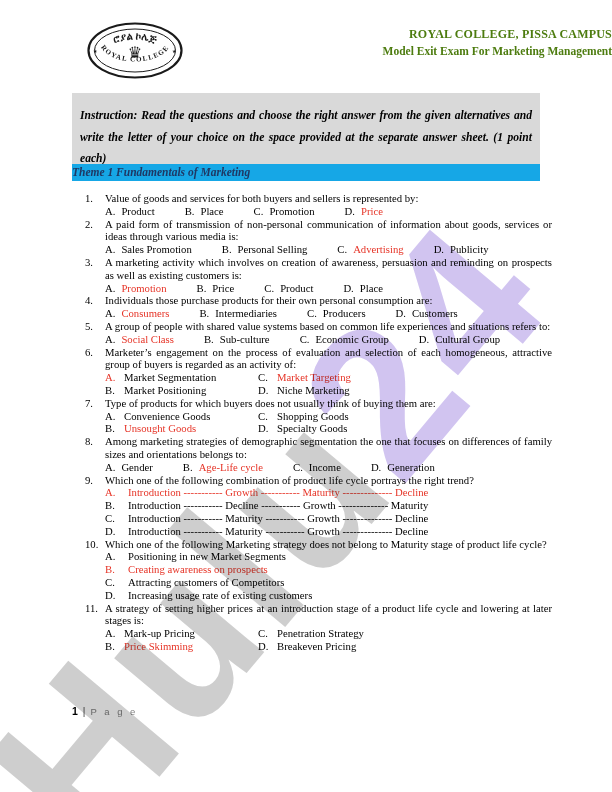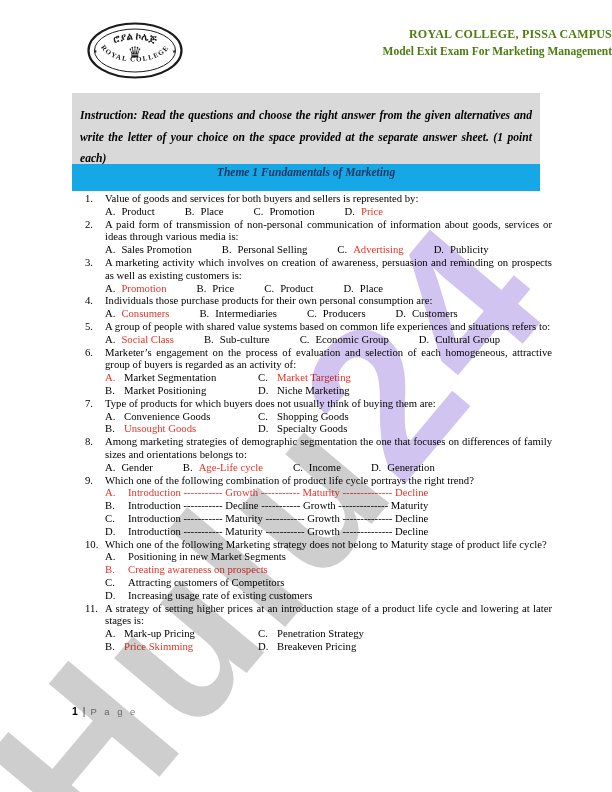--- a/index.html
+++ b/index.html
@@ -27,22 +27,22 @@
   .title2{font-size:11.5px;margin-top:3px;margin-left:12px;}
   
   .instruction{
     position:absolute;left:72px;top:93px;width:452px;z-index:2;
     background:#d9d9d9;padding:12px 8px 7px 8px;
     font-weight:bold;font-style:italic;font-size:11.6px;line-height:21.5px;
     text-align:justify;color:#000;
   }
   
   .banner{
-    position:absolute;left:72px;top:164px;width:468px;height:27px;z-index:2;
-    background:#16a7e6;color:#1f3864;text-align:center;
+    position:absolute;left:72px;top:164px;width:468px;height:17px;z-index:2;
+    background:#16a7e6;color:#1f3864;
     font-weight:bold;font-style:italic;font-size:11.5px;line-height:17px;
   }
   
   .questions{
     position:absolute;left:85px;top:192px;width:467px;z-index:2;
     font-size:10.7px;line-height:12.8px;color:#000;
   }
   .question-item{display:flex;}
   .q-num{flex:0 0 20px;}
   .q-body{flex:1;min-width:0;}

